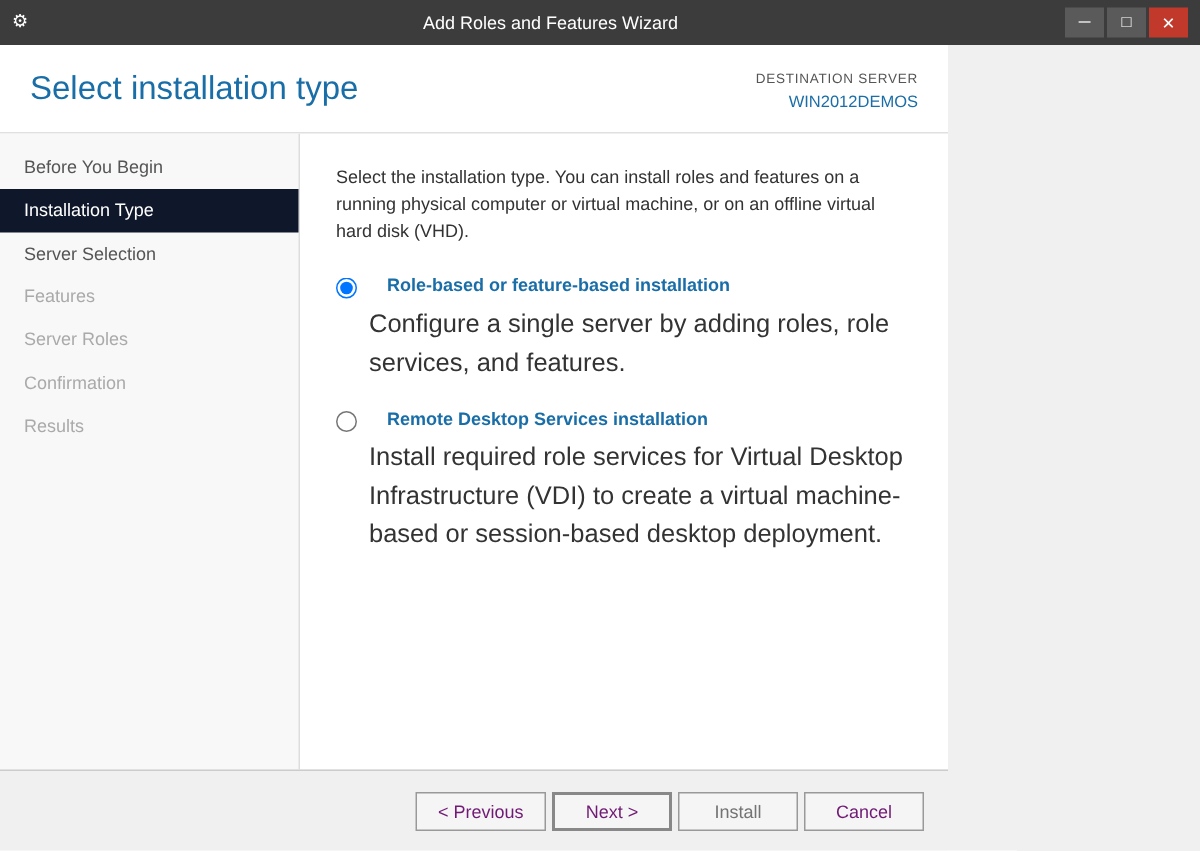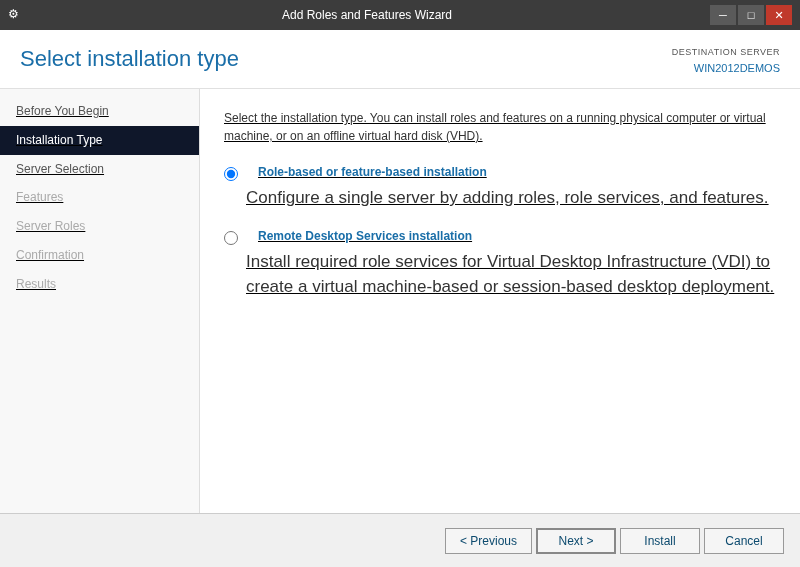--- a/index.html
+++ b/index.html
@@ -47,21 +47,21 @@
       display: flex;
       align-items: center;
       justify-content: center;
     }
     .title-bar-btn.close {
       background: #c0392b;
     }
 
     
     .window {
-      width: 800px;
+      width: 632px;
       height: 537px;
       background: white;
       display: flex;
       flex-direction: column;
     }
 
     
     .header {
       background: white;
       padding: 16px 20px 12px 20px;
@@ -90,21 +90,20 @@
     .header-server-name {
       color: #1a6ea8;
       font-size: 11px;
     }
 
     
     .content {
       display: flex;
       flex: 1;
       overflow: hidden;
-      text-decoration: underline;
     }
 
     
     .sidebar {
       width: 200px;
       background: #f8f8f8;
       border-right: 1px solid #ddd;
       padding: 8px 0;
       flex-shrink: 0;
     }
@@ -178,27 +177,27 @@
       gap: 4px;
     }
     .footer-btn {
       min-width: 80px;
       height: 26px;
       border: 1px solid #999;
       background: #f5f5f5;
       font-size: 12px;
       cursor: pointer;
       padding: 0 14px;
-      color: #0c4a6e;
+      color: #701a75;
     }
     .footer-btn.primary {
       border: 2px solid #888;
     }
     .footer-btn:disabled {
-      color: #0c4a6e;
+      color: #737373;
       cursor: default;
     }
   </style>
 </head>
 <body>
 
 <div class="title-bar">
   <span class="title-bar-icon">⚙</span>
   <span class="title-bar-title">Add Roles and Features Wizard</span>
   <div class="title-bar-controls">

